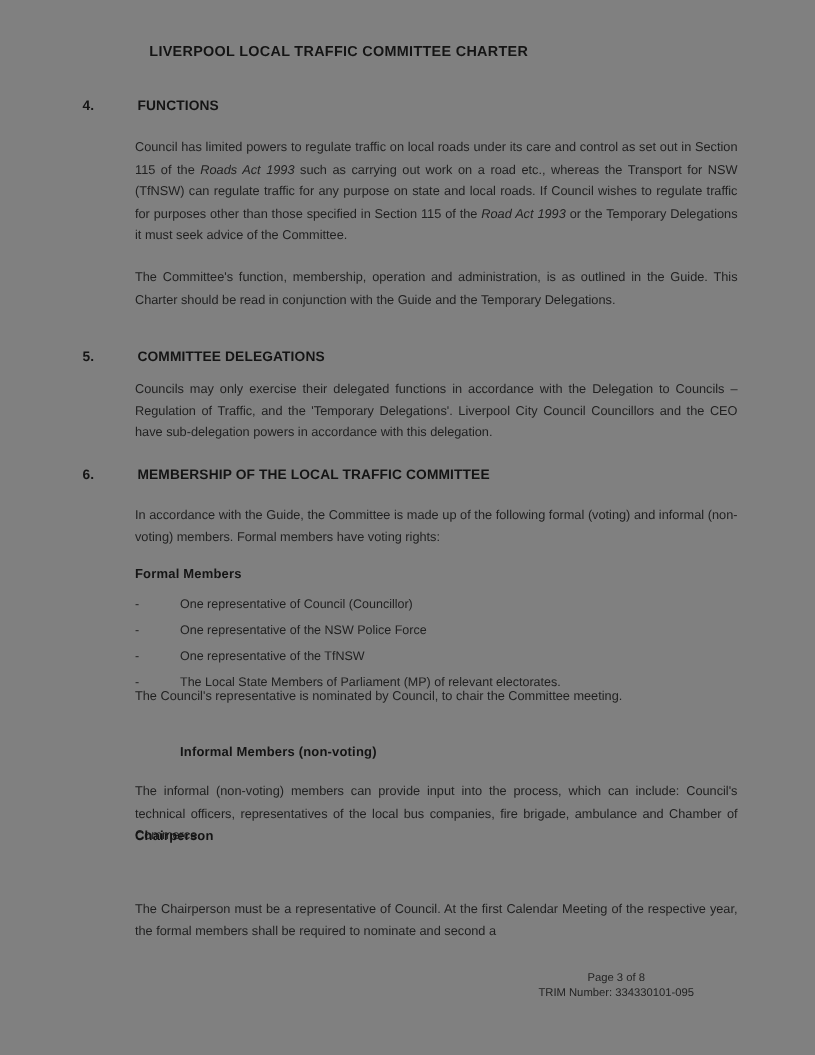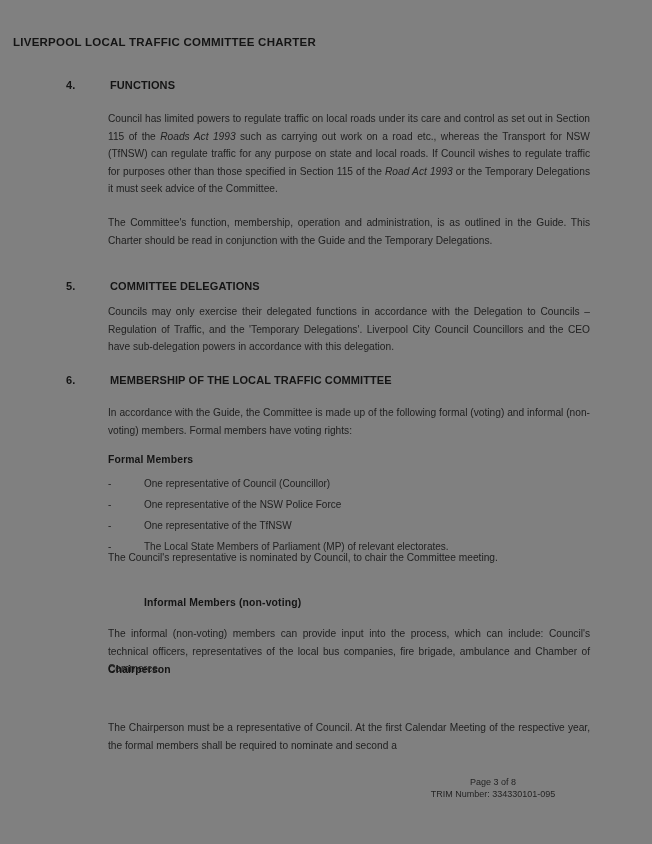--- a/index.html
+++ b/index.html
@@ -22,22 +22,23 @@
     width: 652px;
     height: 844px;
     box-sizing: border-box;
     padding: 0;
   }
 
   
   .doc-title {
     position: absolute;
     top: 36px;
-    left: 13px;
+    left: 0;
     width: 542px;
+    text-align: center;
     font-size: 11.5px;
     font-weight: bold;
     letter-spacing: 0.25px;
     color: #141414;
   }
 
   
   .section-heading {
     position: absolute;
     left: 66px;

